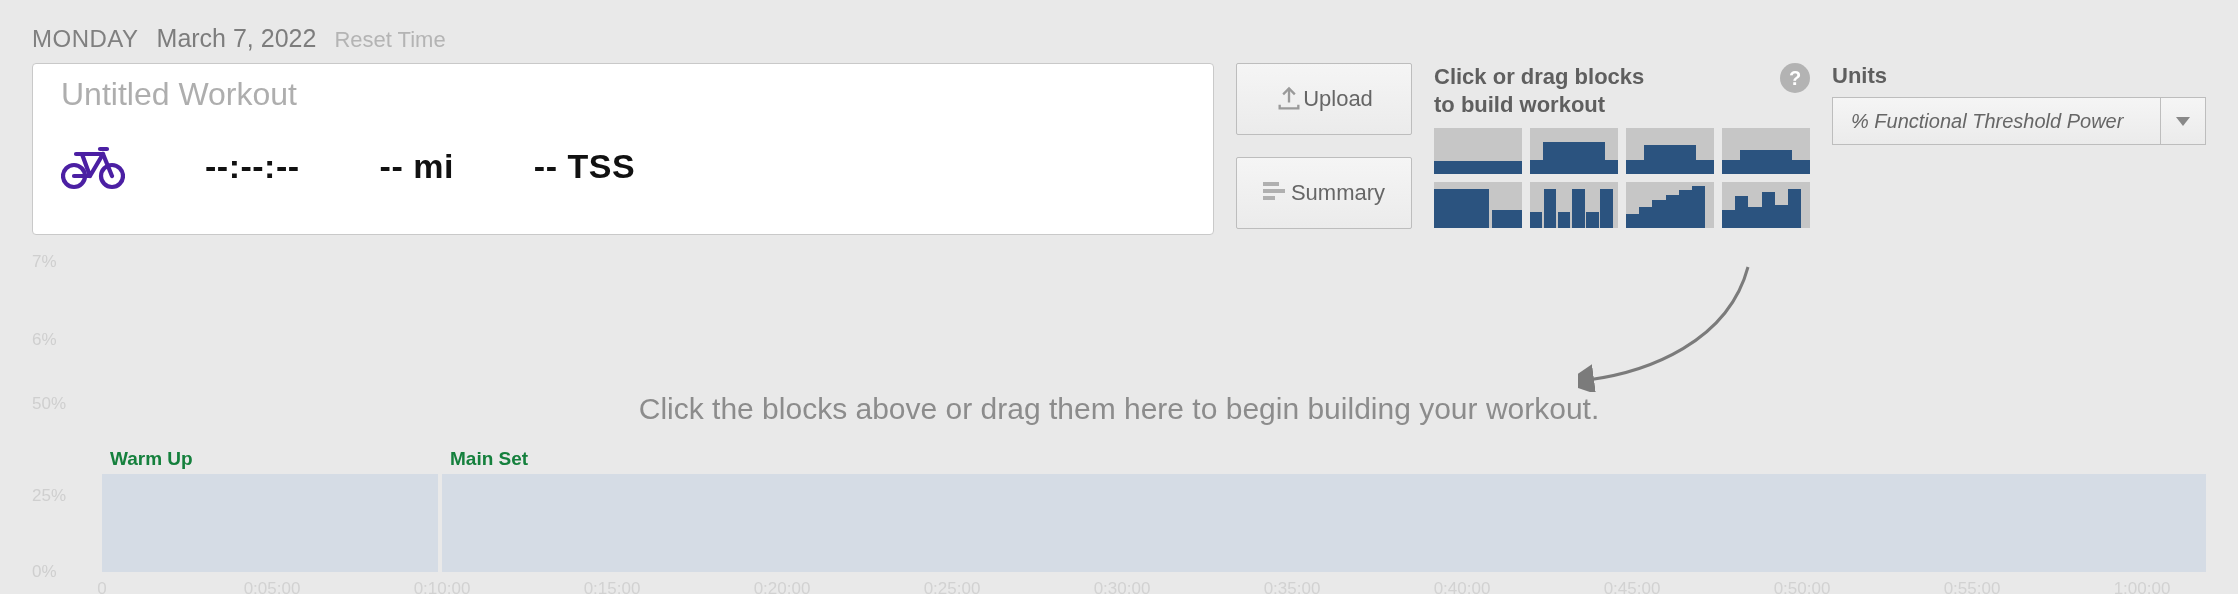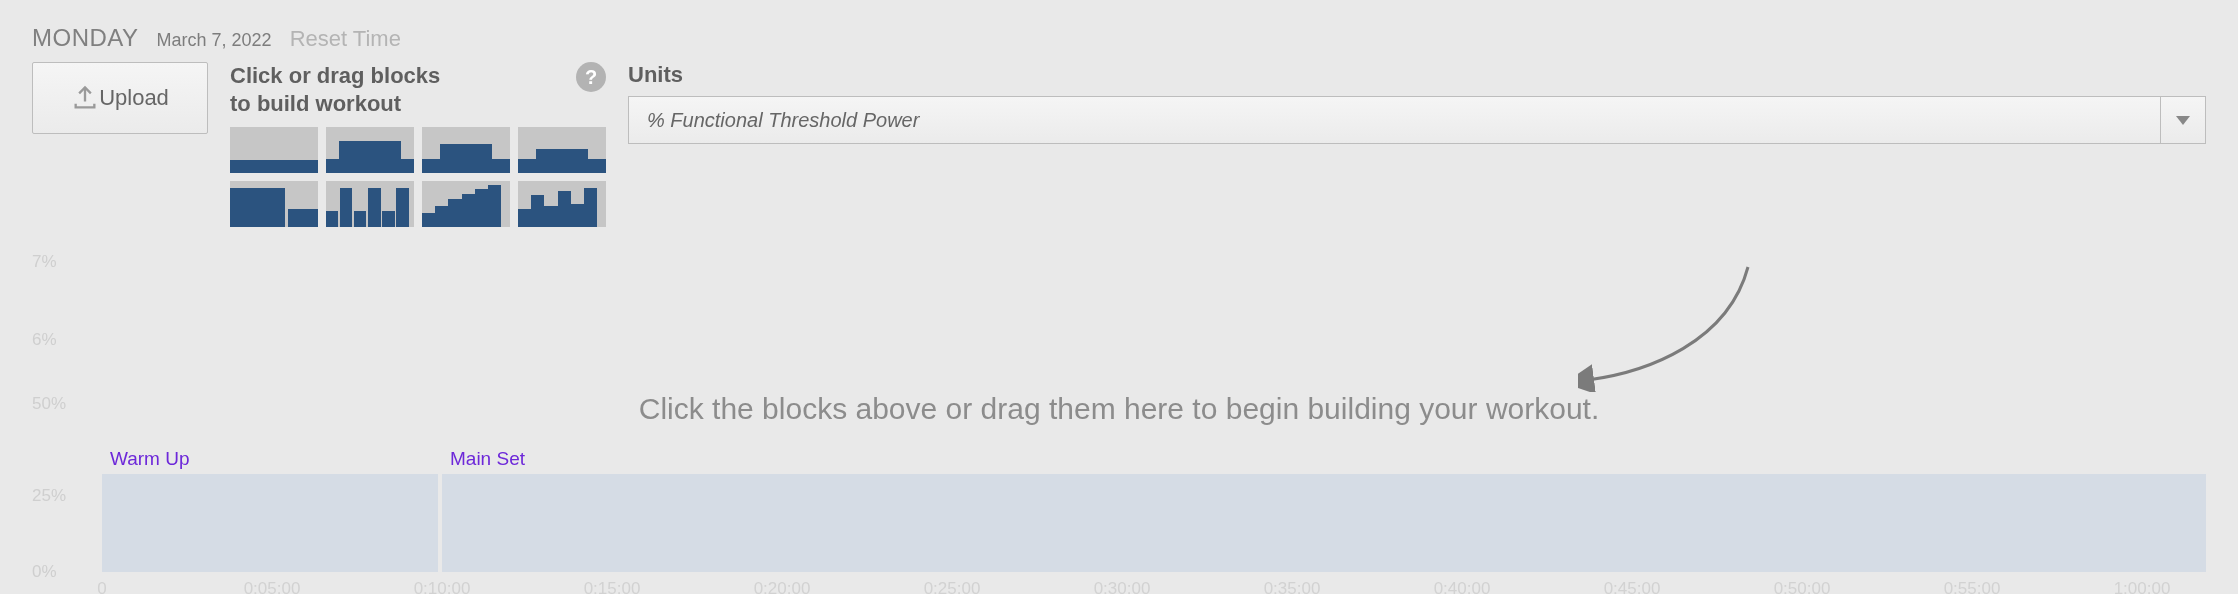--- a/index.html
+++ b/index.html
@@ -8,21 +8,21 @@
     font-family: "Helvetica Neue", Helvetica, Arial, sans-serif;
     background: #e9e9e9;
     padding: 24px 32px 0 32px;
     color: #555;
     position: relative;
     overflow: hidden;
   }
   
   .date-row { display: flex; align-items: baseline; gap: 18px; font-size: 24px; }
   .day { font-weight: 500; color: #808080; letter-spacing: .5px; }
-  .date { font-size: 18px; color: #7d7d7d; }
+  .date { font-size: 25px; color: #7d7d7d; }
   .enter-time { font-size: 22px; color: #b4b4b4; cursor: pointer; }
 
   
   .top-strip { display: flex; gap: 22px; margin-top: 10px; align-items: flex-start; }
 
   .workout-card {
     background: #fff;
     border: 1px solid #c9c9c9;
     border-radius: 4px;
     flex: 0 0 1182px;
@@ -130,47 +130,72 @@
   }
 
   
   .chart {
     position:absolute; left:32px; right:32px; top:260px; bottom:0;
   }
   .ylabel { position:absolute; left:0; font-size:17px; color:#cfcfcf; transform:translateY(-50%); }
   .chart-band {
     position:absolute; left:70px; right:0; background:#d5dce5;
   }
-  .segment-label { position:absolute; font-size:19px; color:#6d28d9; top:188px; }
+  .segment-label { position:absolute; font-size:19px; color:#15803d; top:188px;font-weight:bold; }
   .xlabel { position:absolute; font-size:17px; color:#d2d2d2; top:319px; transform:translateX(-50%); }
   .hint {
     position:absolute; top:132px; left:0; right:0;
     text-align:center; font-size:30px; color:#8c8c8c;
   }
   .arrow { position:absolute; top:2px; left:1546px; pointer-events:none; }
 </style>
 </head>
 <body>
 
 <div class="date-row">
   <span class="day">MONDAY</span>
   <span class="date">March 7, 2022</span>
   <span class="enter-time">Reset Time</span>
 </div>
 
 <div class="top-strip">
+  <div class="workout-card">
+    <input class="title-input" placeholder="Untitled Workout" style="">
+    <div class="stats-row">
+      <span class="bike-icon">
+        <svg viewBox="0 0 64 48" fill="none" stroke="#4b1fa3" stroke-width="4.2" stroke-linecap="round">
+          <circle cx="13" cy="34" r="11"></circle>
+            <circle cx="51" cy="34" r="11"></circle>
+          <path d="M13 34 L29 34 L42 12 M29 34 L21 12 L42 12 M21 12 L15 12"></path>
+          <path d="M42 12 L51 34"></path>
+          <path d="M39 7 L46 7"></path>
+        </svg>
+      </span>
+      <span class="stat">--:--:--</span>
+      <span class="stat">-- mi</span>
+      <span class="stat">-- TSS</span>
+    </div>
+  </div>
 
   <div class="side-btns">
     <div class="btn">
       <svg viewBox="0 0 24 24" fill="none" stroke="#9a9a9a" stroke-width="2">
         <path d="M4 17v3h16v-3"></path>
           <path d="M12 3v12"></path>
           <path d="M7 8l5-5 5 5"></path>
       </svg>
       <span>Upload</span>
+    </div>
+    <div class="btn">
+      <span class="icon summary-icon">
+        <span></span>
+          <span></span>
+          <span></span>
+      </span>
+      <span>Summary</span>
     </div>
   </div>
 
   <div class="palette-col">
     <div class="palette-head">
       <div class="palette-title">
         <span>Click or drag blocks</span><br>
         <span>to build workout</span>
       </div>
       <div class="help">?</div>

